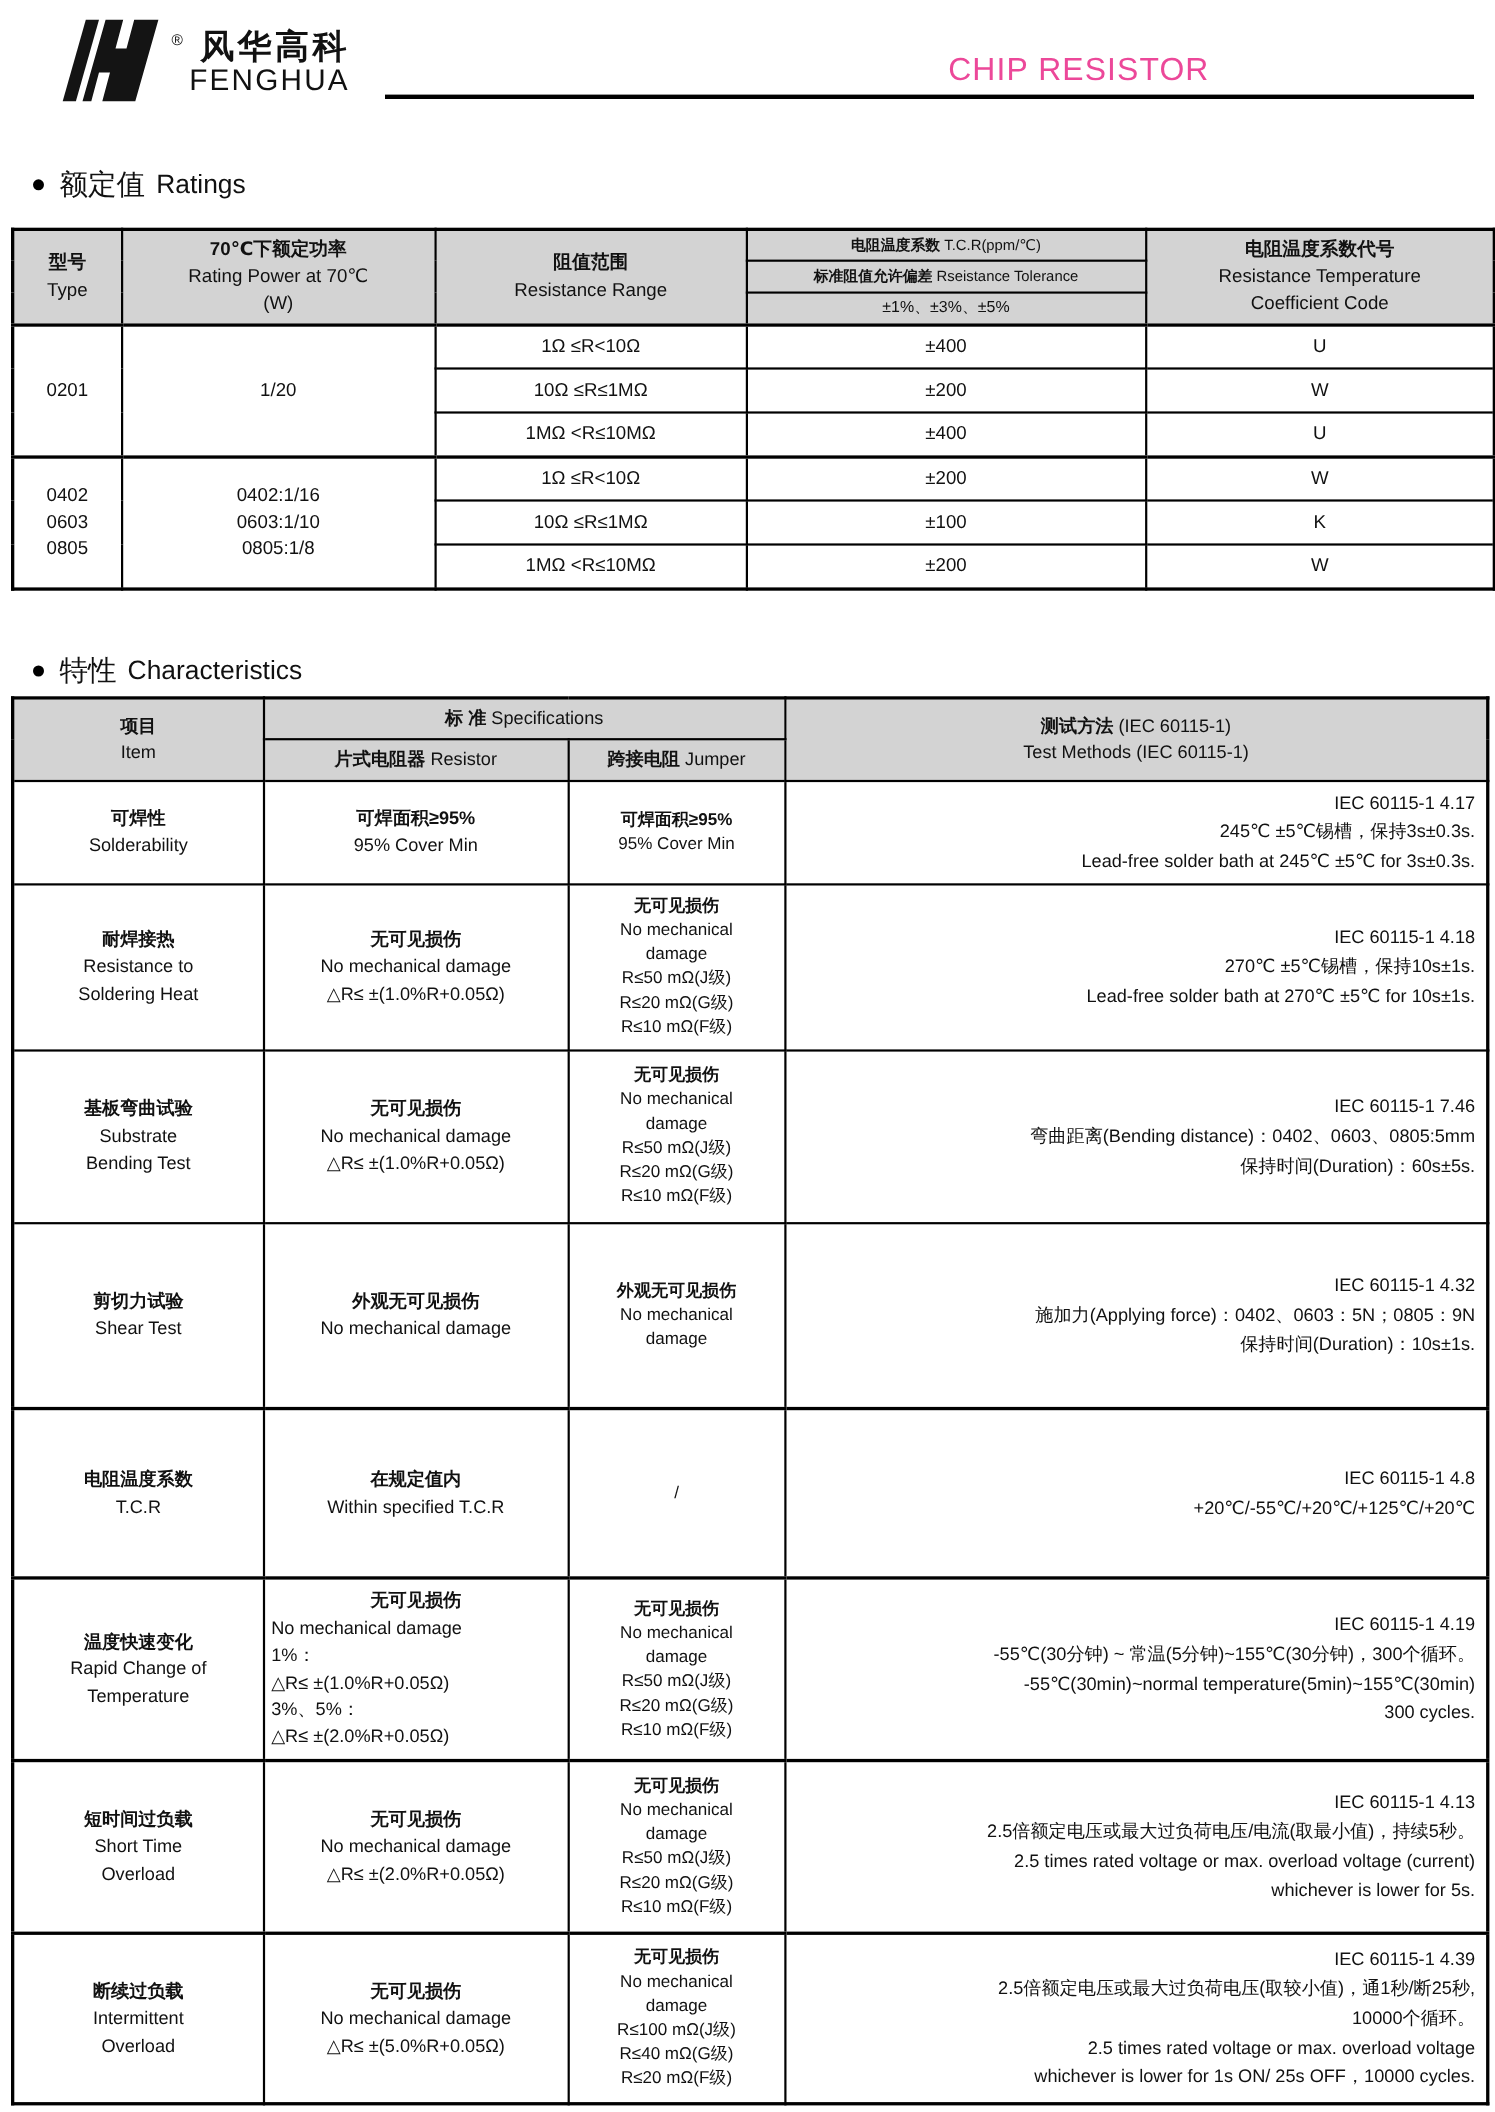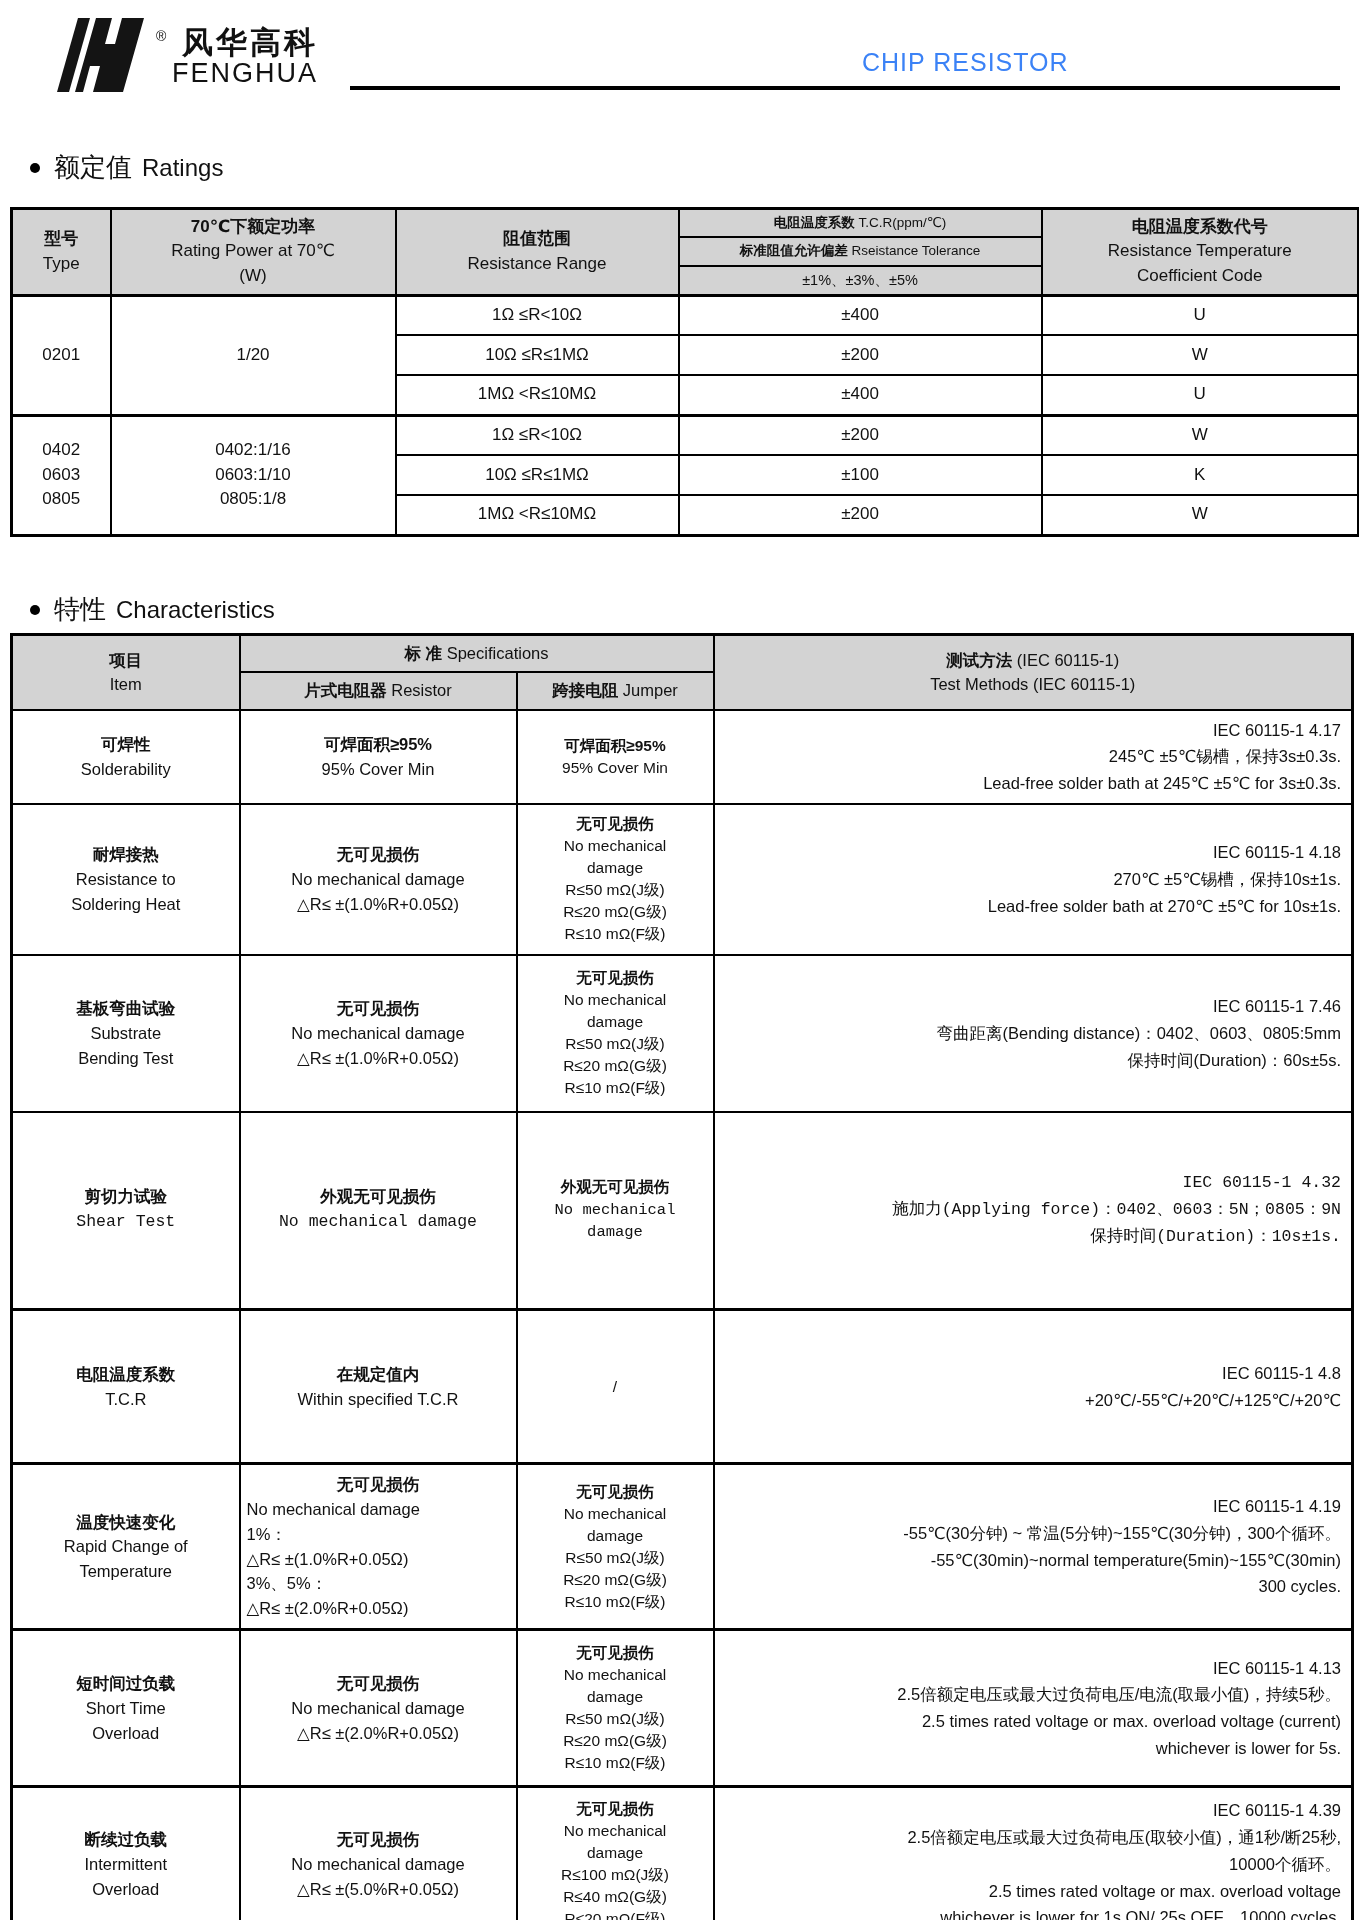--- a/index.html
+++ b/index.html
@@ -5,21 +5,21 @@
   html,body{margin:0;padding:0;background:#fff;}
   body{width:1359px;height:1920px;position:relative;overflow:hidden;
        font-family:"Liberation Sans","DejaVu Sans",sans-serif;color:#111;}
   .abs{position:absolute;}
   
   .logo-mark{left:54px;top:16px;}
   .reg-mark{left:156px;top:28px;font-size:14px;color:#111;}
   .brand-cn{left:182px;top:22px;font-size:31px;font-weight:bold;letter-spacing:3px;}
   .brand-en{left:172px;top:58px;font-size:27px;letter-spacing:2px;}
   .hdr-rule{left:350px;top:86px;width:990px;height:4px;background:#000;}
-  .doc-title{left:862px;top:48px;font-size:25px;letter-spacing:1px;color:#3b82f6;}
+  .doc-title{left:862px;top:48px;font-size:29px;letter-spacing:1px;color:#ec4899;}
   
   .sec{left:30px;display:flex;align-items:center;}
   .dot{width:10px;height:10px;border-radius:50%;background:#000;display:inline-block;margin-right:14px;}
   .sec-cn{font-weight:normal;font-size:26px;margin-right:10px;}
   .sec-en{font-size:24px;}
   .sec-ratings{top:150px;}
   .sec-char{top:592px;}
   
   table{border-collapse:collapse;table-layout:fixed;background:#fff;position:absolute;border:3px solid #000;}
   td{border:2px solid #000;text-align:center;vertical-align:middle;padding:3px 6px;
@@ -32,21 +32,21 @@
   
   .rt{left:10px;top:207px;width:1347px;}
   .rt tr.hr1{height:28px;} .rt tr.hr2{height:29px;} .rt tr.hr3{height:28px;}
   .rt tr.br{height:40px;}
   .rt tr.bstart td{border-top:3px solid #000;}
   .rt tr.grp td{border-top:3px solid #000;}
   
   .ct{left:10px;top:633px;width:1341px;}
   .ct tr.ch1{height:37px;} .ct tr.ch2{height:38px;}
   .ct tr.r1{height:89px;} .ct tr.r2{height:151px;} .ct tr.r3{height:157px;}
-  .ct tr.r4{height:198px;font-family:Liberation Mono, monospace;} .ct tr.r5{height:154px;} .ct tr.r6{height:166px;}
+  .ct tr.r4{height:169px;} .ct tr.r5{height:154px;} .ct tr.r6{height:166px;}
   .ct tr.r7{height:157px;} .ct tr.r8{height:155px;}
   .ct tr.thick td{border-top:3px solid #000;}
   .ct td{font-size:16.5px;line-height:1.5;}
   .ct td.jumper{font-size:15.5px;line-height:1.42;padding:3px 2px;}
   .ct td.method{text-align:right;padding:6px 10px 6px 18px;line-height:1.62;margin-left:44px;}
   .mixl div{text-align:left;}
   .mixl div:first-child{text-align:center;}
   .slash{font-size:19px;}
 </style>
 </head>

